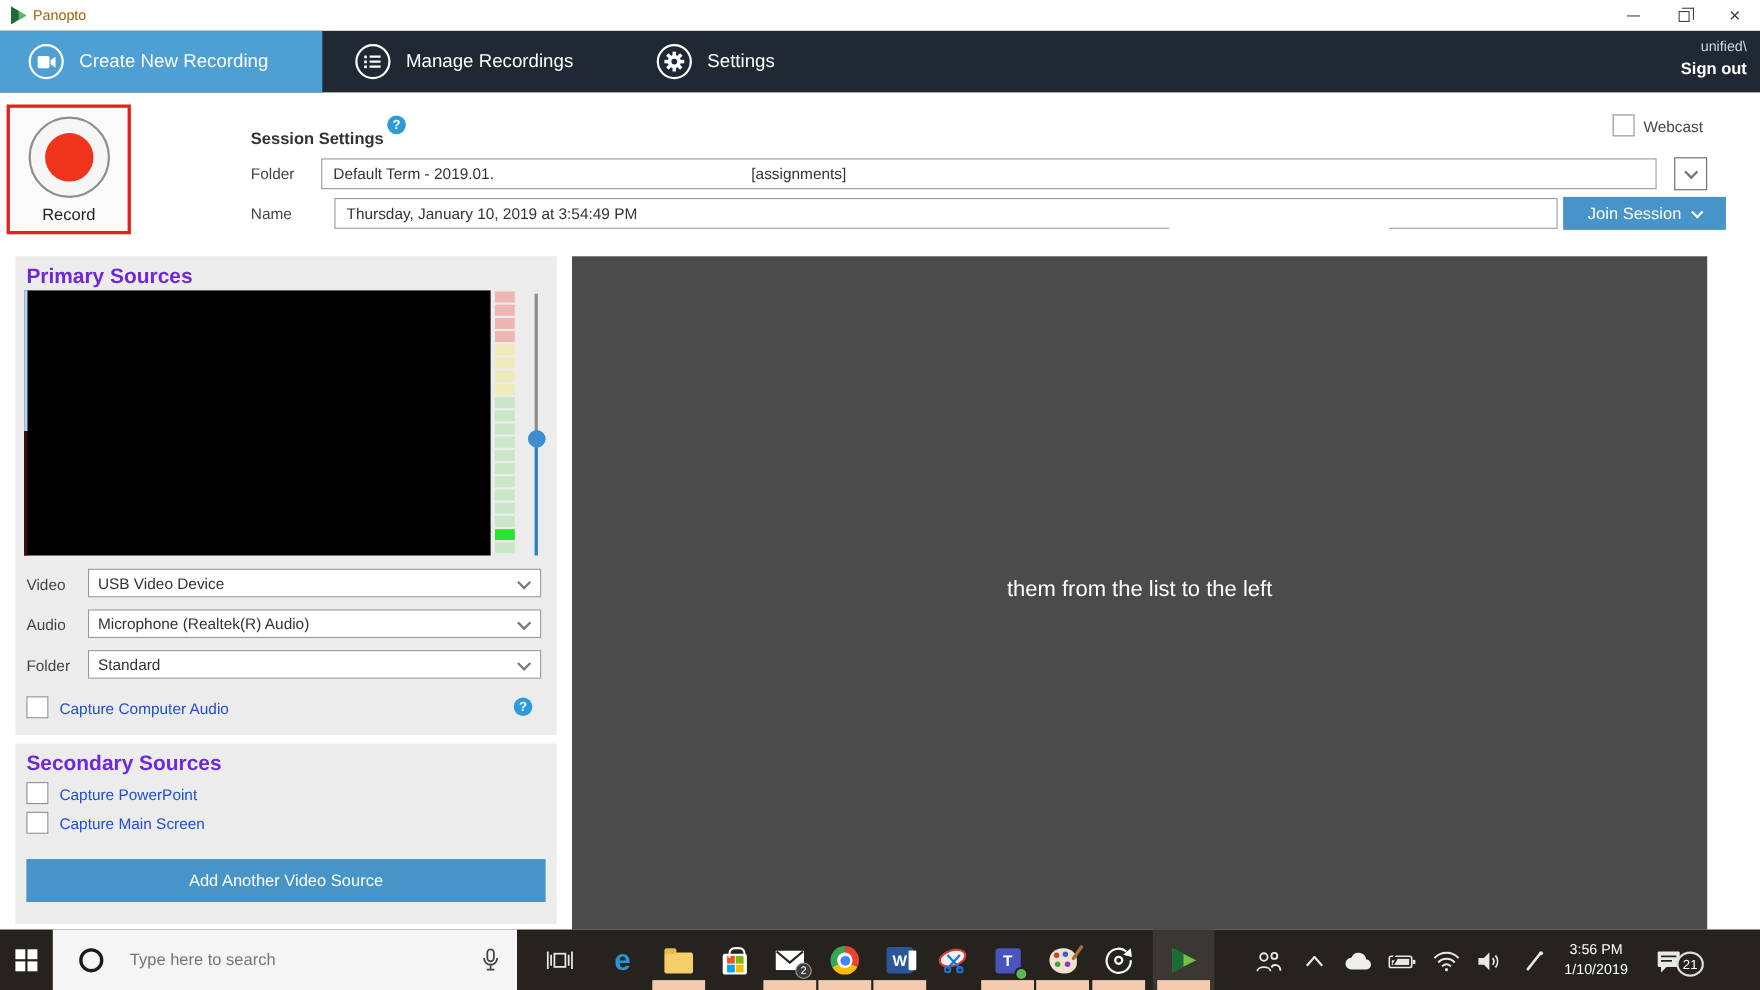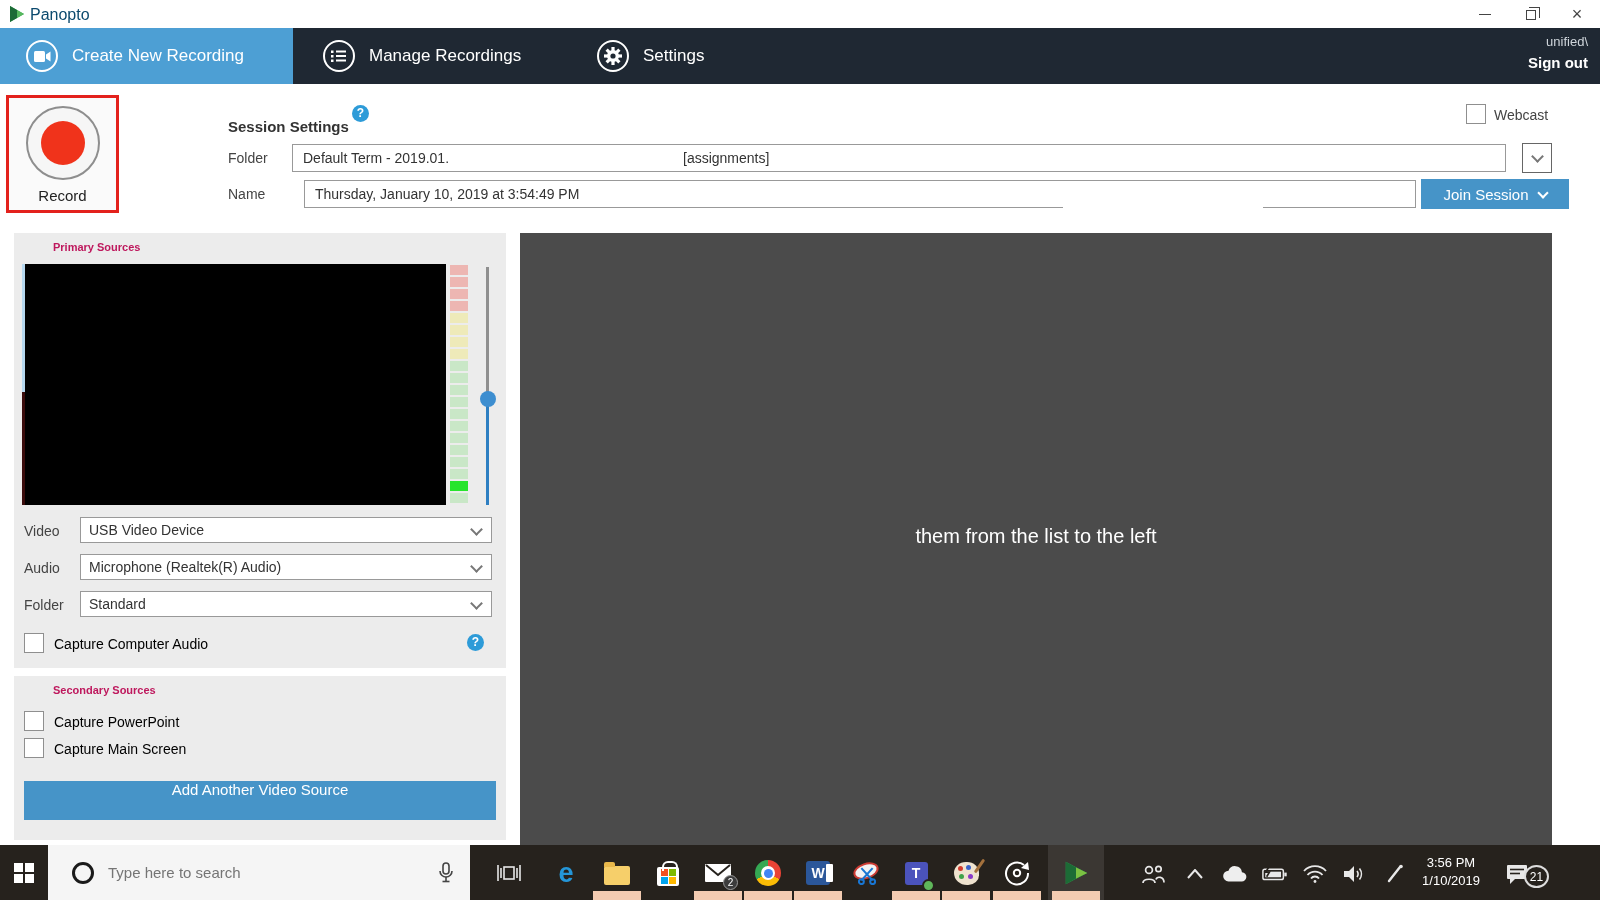--- a/index.html
+++ b/index.html
@@ -2,21 +2,21 @@
 <html><head>
 <meta charset="utf-8">
 <style>
   * { margin:0; padding:0; box-sizing:border-box; }
   html,body { width:1600px; height:900px; overflow:hidden; }
   body { font-family:"Liberation Sans", sans-serif; background:#fff; position:relative; color:#333; }
   .abs { position:absolute; }
 
   
   .titlebar { position:absolute; left:0; top:0; width:1600px; height:28px; background:#fff; }
-  .titlebar .app-title { position:absolute; left:30px; top:6px; font-size:16px; color:#0c4a6e; }
+  .titlebar .app-title { position:absolute; left:30px; top:6px; font-size:13px; color:#a16207; }
   .win-btn { position:absolute; top:0; width:46px; height:28px; display:flex; align-items:center; justify-content:center; color:#444; }
   .min-glyph { width:12px; height:0; border-top:1px solid #444; }
   .restore-glyph { width:10px; height:10px; border:1px solid #444; position:relative; background:#fff; margin-top:2px; }
   .restore-glyph:before { content:""; position:absolute; left:2px; top:-4px; width:10px; height:10px; border:1px solid #444; border-left:none; border-bottom:none; }
   .close-glyph { font-size:18px; line-height:18px; color:#444; }
 
   
   .navbar { position:absolute; left:0; top:28px; width:1600px; height:56px; background:#1f2833; }
   .navtab { position:absolute; top:0; height:56px; display:flex; align-items:center; gap:14px; color:#fff; font-size:17px; padding:0 26px; }
   .navtab.active { background:#4d9fd4; }
@@ -38,48 +38,48 @@
   .text-field { position:absolute; height:28px; background:#fff; border:1px solid #999; font-size:14px; color:#333; line-height:26px; padding-left:10px; white-space:nowrap; }
   .chev { display:inline-block; width:9px; height:9px; border-right:2px solid #777; border-bottom:2px solid #777; transform:rotate(45deg); }
   .dd-btn { position:absolute; left:1522px; top:143px; width:30px; height:30px; background:#fff; border:1px solid #666; display:flex; align-items:center; justify-content:center; }
   .dd-btn .chev { margin-top:-4px; }
   .join-btn { position:absolute; left:1421px; top:179px; width:148px; height:30px; background:#4694c8; color:#fff; font-size:15px; display:flex; align-items:center; justify-content:center; gap:10px; }
   .join-btn .chev { border-color:#fff; width:8px; height:8px; margin-top:-3px; }
   .white-patch { position:absolute; left:1063px; top:205px; width:200px; height:13px; background:#fff; }
 
   
   .panel { position:absolute; left:14px; width:492px; background:#ececec; }
-  .panel-title { position:absolute; left:10px; top:8px; font-size:11px; font-weight:bold; color:#be185d;margin-left:29px; }
+  .panel-title { position:absolute; left:10px; top:8px; font-size:19px; font-weight:bold; color:#6d28d9; }
   .video-preview { position:absolute; left:8px; top:31px; width:424px; height:241px; background:#000; }
   .vp-stripe-top { position:absolute; left:0; top:0; width:3px; height:128px; background:#b6d8ef; }
   .vp-stripe-bottom { position:absolute; left:0; top:128px; width:3px; height:113px; background:#3a0c0c; }
   .meter { position:absolute; left:436px; top:32px; display:flex; flex-direction:column; gap:2px; }
   .meter div { width:18px; height:10px; }
   .slider { position:absolute; left:466px; top:34px; width:16px; height:238px; }
   .slider .track-top { position:absolute; left:6px; top:0; width:3px; height:132px; background:#8f8f8f; }
   .slider .track-bottom { position:absolute; left:6px; top:132px; width:3px; height:106px; background:#2e7fc2; }
   .slider .thumb { position:absolute; left:0; top:124px; width:16px; height:16px; border-radius:50%; background:#3d8ed0; }
   .src-row-label { position:absolute; left:10px; font-size:14px; color:#444; }
   .src-select { position:absolute; left:66px; width:412px; height:26px; background:#fff; border:1px solid #999; font-size:14px; color:#333; line-height:24px; padding-left:8px; }
   .src-select .chev { position:absolute; right:10px; top:7px; }
-  .panel-cb-label { position:absolute; font-size:14px; color:#000000; }
-  .add-btn { position:absolute; left:10px; top:105px; width:472px; height:39px; background:#4694c8; color:#fff; font-size:15px; display:flex; align-items:flex-start; justify-content:center; }
+  .panel-cb-label { position:absolute; font-size:14px; color:#1d4ed8; }
+  .add-btn { position:absolute; left:10px; top:105px; width:472px; height:39px; background:#4694c8; color:#fff; font-size:15px; display:flex; align-items:center; justify-content:center; }
 
   
   .main-preview { position:absolute; left:520px; top:233px; width:1032px; height:612px; background:#4b4b4b; }
   .preview-msg { position:absolute; left:0; top:290px; width:100%; text-align:center; color:#fff; font-size:20px; line-height:27px; }
 
   
   .taskbar { position:absolute; left:0; top:845px; width:1600px; height:55px; background:#26221d; }
   .start-btn { position:absolute; left:0; top:0; width:48px; height:55px; display:flex; align-items:center; justify-content:center; }
   .win-logo { width:20px; height:20px; display:grid; grid-template-columns:9px 9px; grid-template-rows:9px 9px; gap:2px; }
   .win-logo div { background:#fff; }
   .search-box { position:absolute; left:48px; top:0; width:422px; height:55px; background:#f5f5f5; display:flex; align-items:center; }
   .cortana-ring { width:22px; height:22px; border:3px solid #1a1a1a; border-radius:50%; margin-left:24px; flex:none; }
-  .search-input { border:none; outline:none; background:transparent; font-size:15px; color:#4a4a4a; margin-left:14px; width:300px; font-family:"Liberation Sans",sans-serif; }
+  .search-input { border:none; outline:none; background:transparent; font-size:15px; color:#4a4a4a; margin-left:24px; width:300px; font-family:"Liberation Sans",sans-serif; }
   .tb-icon { position:absolute; top:14px; width:28px; height:28px; display:flex; align-items:center; justify-content:center; }
   .panopto-cell { position:absolute; left:1048px; top:0; width:56px; height:55px; background:#3b3733; }
   .open-bar { position:absolute; top:46px; width:48px; height:9px; background:#f3cbb1; }
   .edge-e { font-size:27px; font-weight:bold; color:#2496d8; }
   .folder-icon { width:26px; height:19px; background:#f6cf6a; border-radius:2px; position:relative; margin-top:4px; }
   .folder-icon:before { content:""; position:absolute; left:0; top:-4px; width:11px; height:5px; background:#e8b84b; border-radius:2px 2px 0 0; }
   .store-icon { width:22px; height:19px; background:#fff; border-radius:2px; position:relative; margin-top:6px; display:grid; grid-template-columns:7px 7px; grid-template-rows:7px 7px; gap:1px; align-content:center; justify-content:center; }
   .store-icon:before { content:""; position:absolute; left:5px; top:-6px; width:12px; height:8px; border:2px solid #fff; border-bottom:none; border-radius:6px 6px 0 0; }
   .chrome-icon { width:26px; height:26px; border-radius:50%; background:conic-gradient(#ea4335 0 120deg,#fbbc05 120deg 240deg,#34a853 240deg 360deg); position:relative; }
   .chrome-icon:before { content:""; position:absolute; left:6px; top:6px; width:14px; height:14px; background:#fff; border-radius:50%; }

